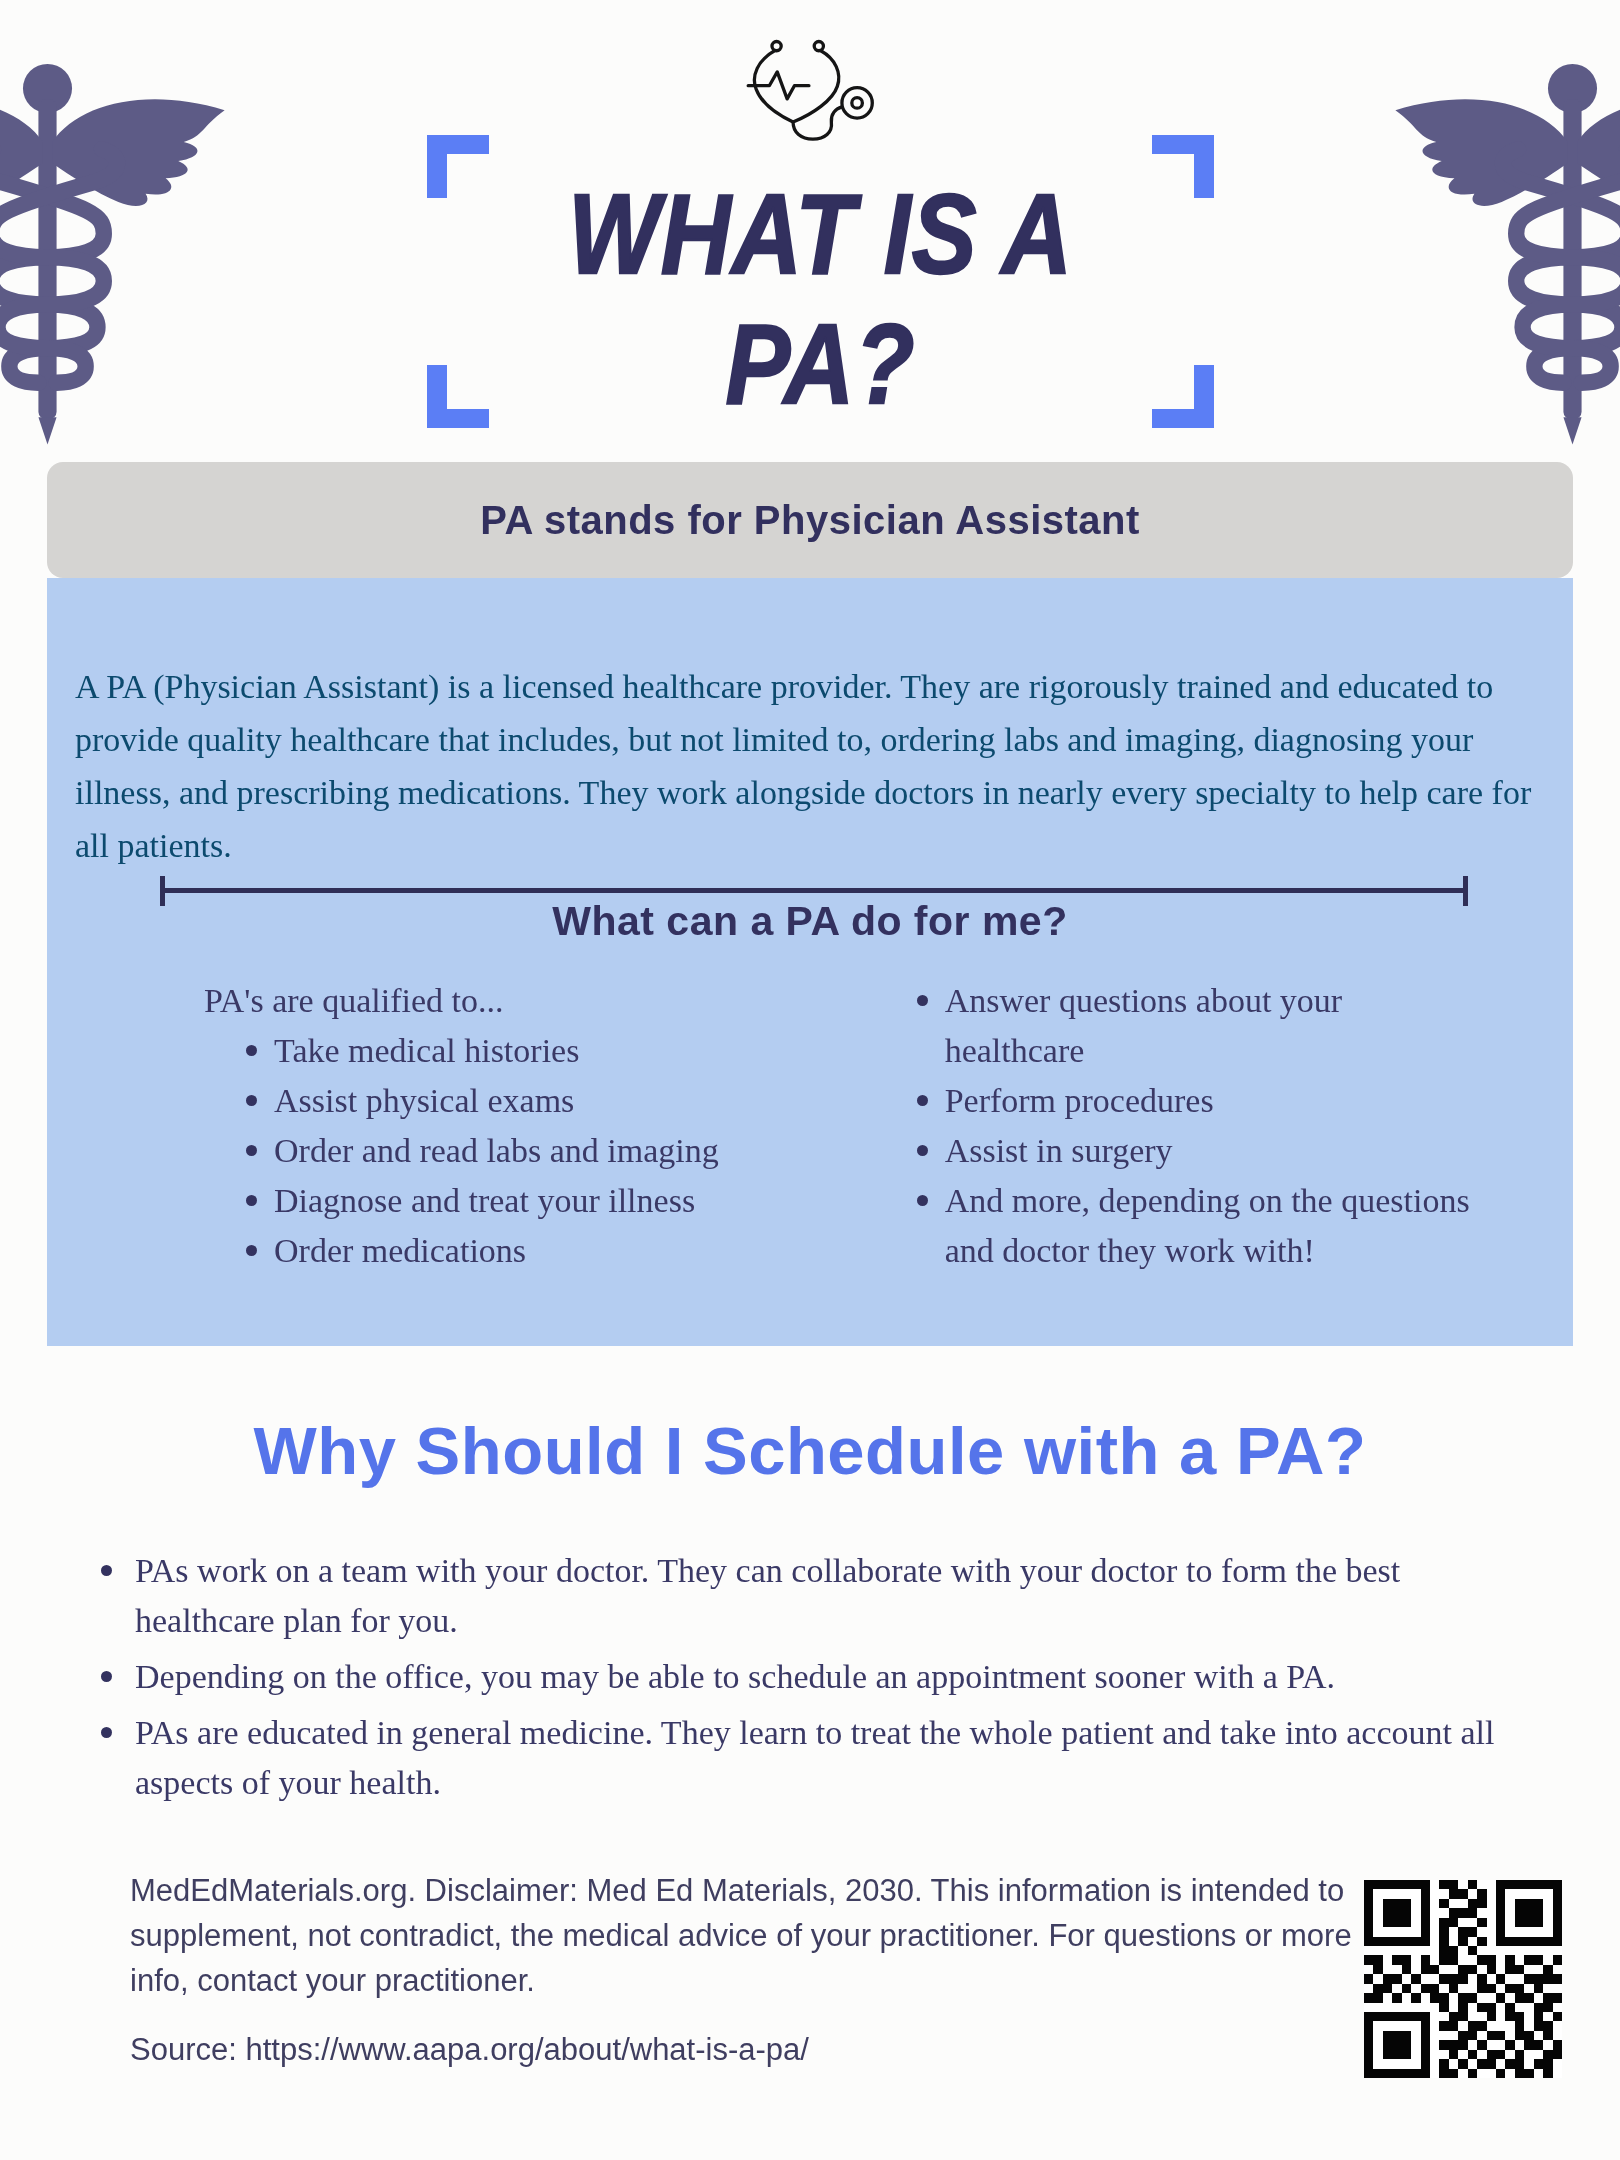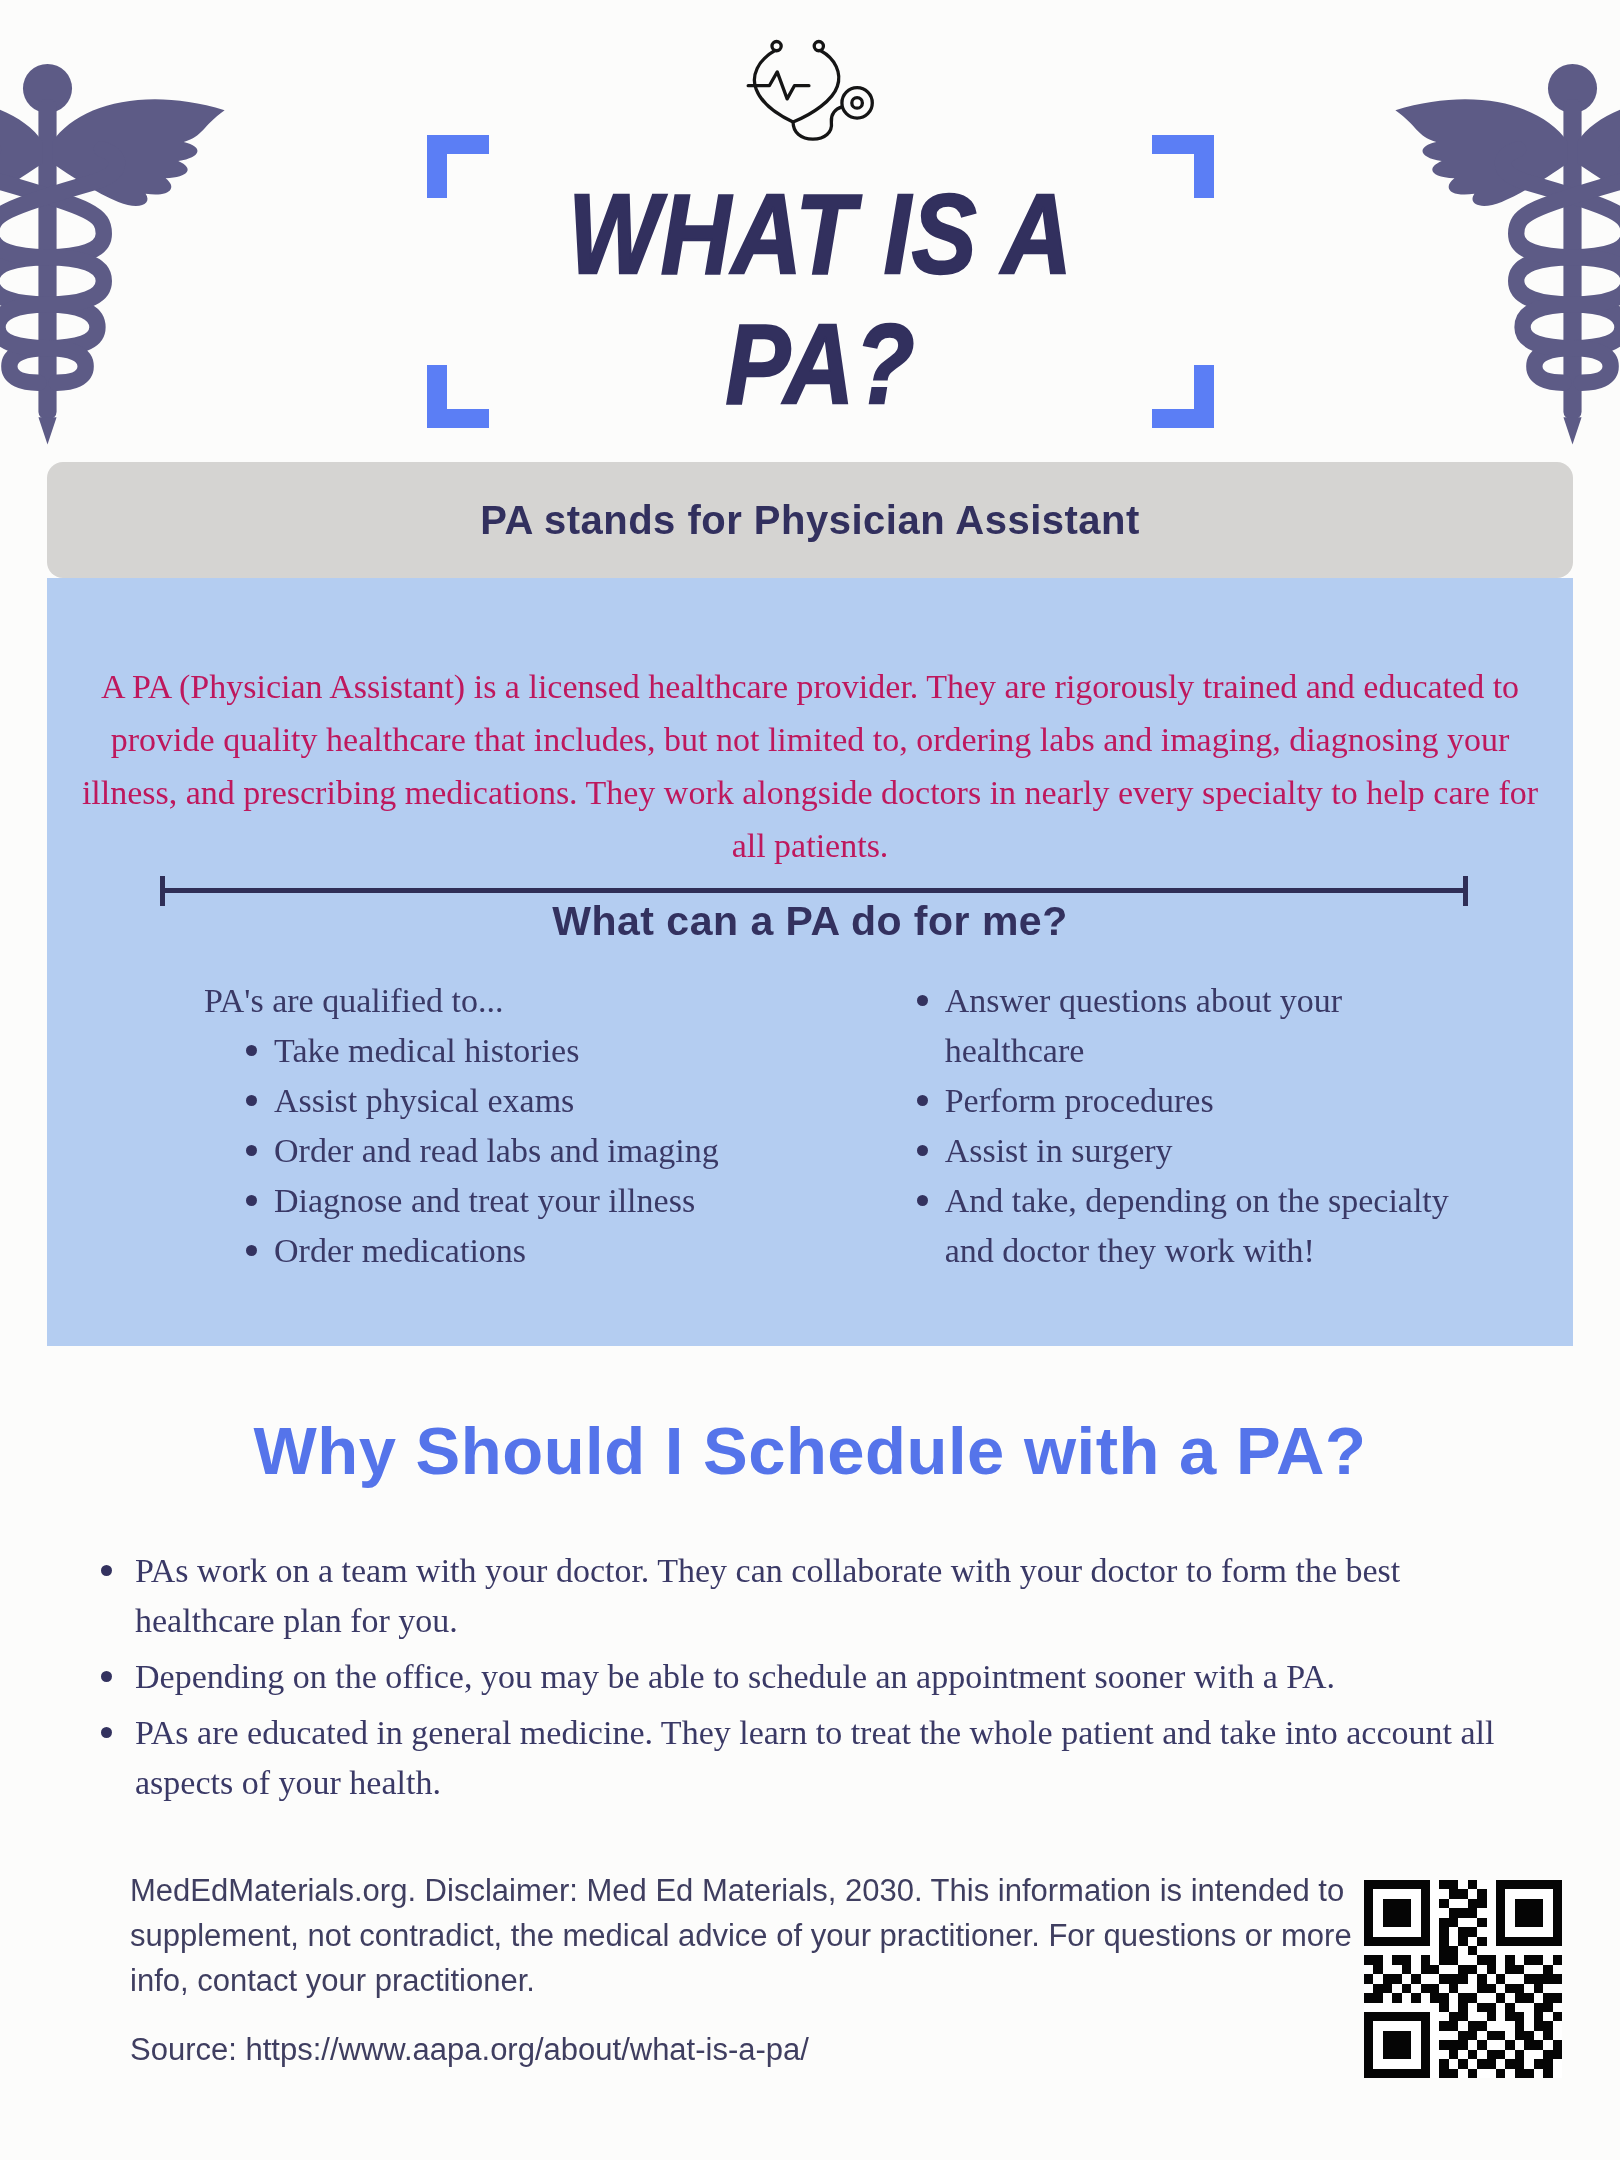--- a/index.html
+++ b/index.html
@@ -30,22 +30,22 @@
   .title-line.t2 { top:172px; }
   
   .banner {
     position:absolute; left:47px; right:47px; top:462px; height:116px;
     background:#d5d4d2; display:flex; align-items:center; justify-content:center;border-radius:16px;
   }
   .banner .txt { font-weight:700; font-size:40px; color:#32305e; letter-spacing:0.5px; }
   
   .bluebox { position:absolute; left:47px; right:47px; top:578px; height:768px; background:#b4cdf1; }
   .intro {
-    position:absolute; top:48px; left:28px; right:28px; text-align:center;
-    font-family:"Liberation Serif", serif; font-size:34px; line-height:53px; color:#be185d;
+    position:absolute; top:48px; left:28px; right:28px; text-align:left;
+    font-family:"Liberation Serif", serif; font-size:34px; line-height:53px; color:#0c4a6e;
   }
   .divider { position:absolute; top:298px; left:113px; right:105px; height:30px;
     border-left:5px solid #2f2e57; border-right:5px solid #2f2e57; }
   .divider::after { content:""; position:absolute; left:0; right:0; top:12px; height:5px; background:#2f2e57; }
   .qual-heading {
     position:absolute; top:320px; width:100%; text-align:center;
     font-weight:700; font-size:41px; color:#33315f; letter-spacing:0.5px;
   }
   .columns { position:absolute; top:398px; left:113px; right:100px; display:flex; }
   .col-left  { flex:0 0 56%; }
@@ -152,21 +152,21 @@
           <li>Order and read labs and imaging</li>
           <li>Diagnose and treat your illness</li>
           <li>Order medications</li>
         </ul>
       </div>
       <div class="col-right">
         <ul class="list">
           <li>Answer questions about your healthcare</li>
           <li>Perform procedures</li>
           <li>Assist in surgery</li>
-          <li>And take, depending on the specialty and doctor they work with!</li>
+          <li>And more, depending on the questions and doctor they work with!</li>
         </ul>
       </div>
     </div>
   </div>
 
   <div class="why-heading">Why Should I Schedule with a PA?</div>
   <ul class="list why-list">
     <li>PAs work on a team with your doctor. They can collaborate with your doctor to form the best healthcare plan for you.</li>
     <li>Depending on the office, you may be able to schedule an appointment sooner with a PA.</li>
     <li>PAs are educated in general medicine. They learn to treat the whole patient and take into account all aspects of your health.</li>

